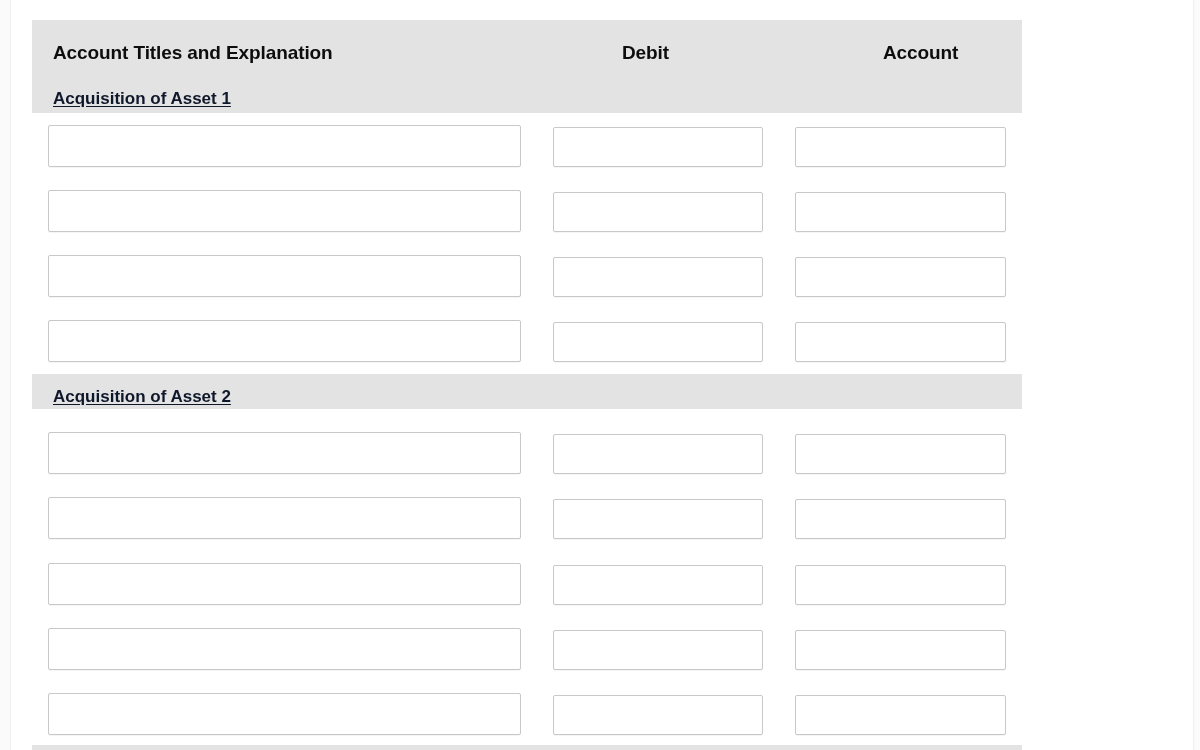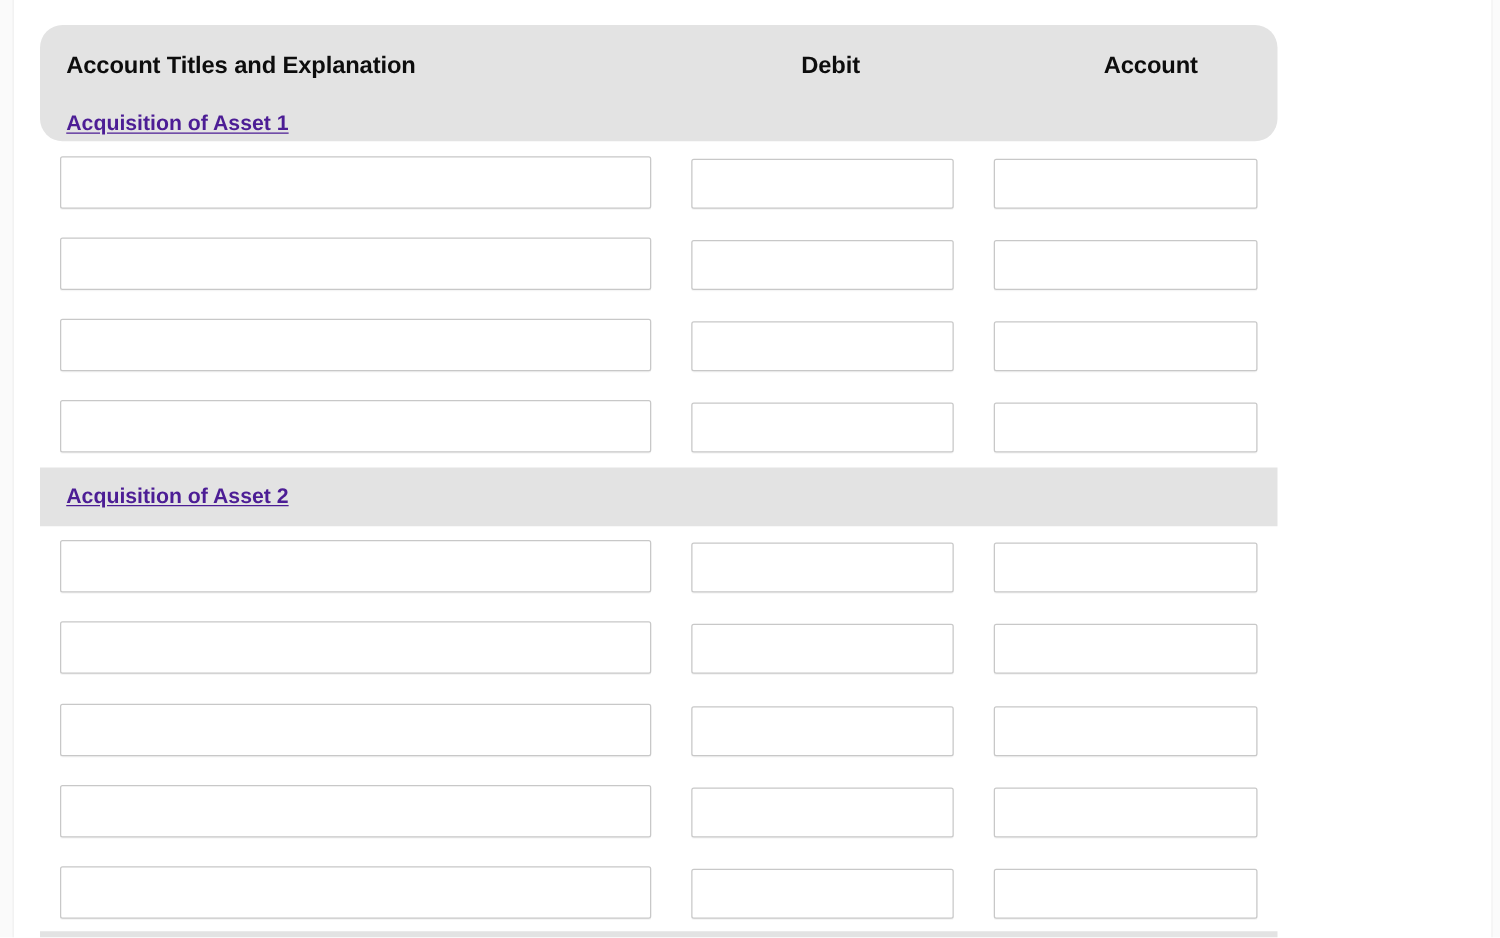--- a/index.html
+++ b/index.html
@@ -48,38 +48,37 @@
 
   
   .table-header {
     position: absolute;
     top: 20px;
     left: 20px;
     width: 990px;
     height: 93px;
     background: #e3e3e3;
     box-sizing: border-box;
-    border-radius: 18px;
   }
   .col-title {
     position: absolute;
     font-size: 19px;
     font-weight: bold;
     color: #0d0d0d;
     white-space: nowrap;
     letter-spacing: -0.1px;
   }
   .col-title.account { left: 21px; top: 22px; }
-  .col-title.debit   { left: 609px; top: 22px; }
+  .col-title.debit   { left: 590px; top: 22px; }
   .col-title.credit  { left: 851px; top: 22px; }
 
   .section-label {
     font-size: 17px;
     font-weight: 600;
-    color: #4c1d95;
+    color: #0f172a;
     text-decoration: underline;
     text-underline-offset: 2px;
     white-space: nowrap;
   }
   .header-section-label {
     position: absolute;
     left: 21px;
     top: 69px;
   }
 
@@ -168,21 +167,21 @@
     <input class="cell-input account" type="text" placeholder="" style="">
     <input class="cell-input debit" type="text" placeholder="" style="">
     <input class="cell-input credit" type="text" placeholder="" style="">
   </div>
   <div class="entry-row" style="top:320px;">
     <input class="cell-input account" type="text" placeholder="" style="">
     <input class="cell-input debit" type="text" placeholder="" style="">
     <input class="cell-input credit" type="text" placeholder="" style="">
   </div>
 
-  <div class="section-band" style="top:374px; height:47px;">
+  <div class="section-band" style="top:374px; height:35px;">
     <div class="section-label">Acquisition of Asset 2</div>
   </div>
 
   <div class="entry-row" style="top:432px;">
     <input class="cell-input account" type="text" placeholder="" style="">
     <input class="cell-input debit" type="text" placeholder="" style="">
     <input class="cell-input credit" type="text" placeholder="" style="">
   </div>
   <div class="entry-row" style="top:497px;">
     <input class="cell-input account" type="text" placeholder="" style="">

